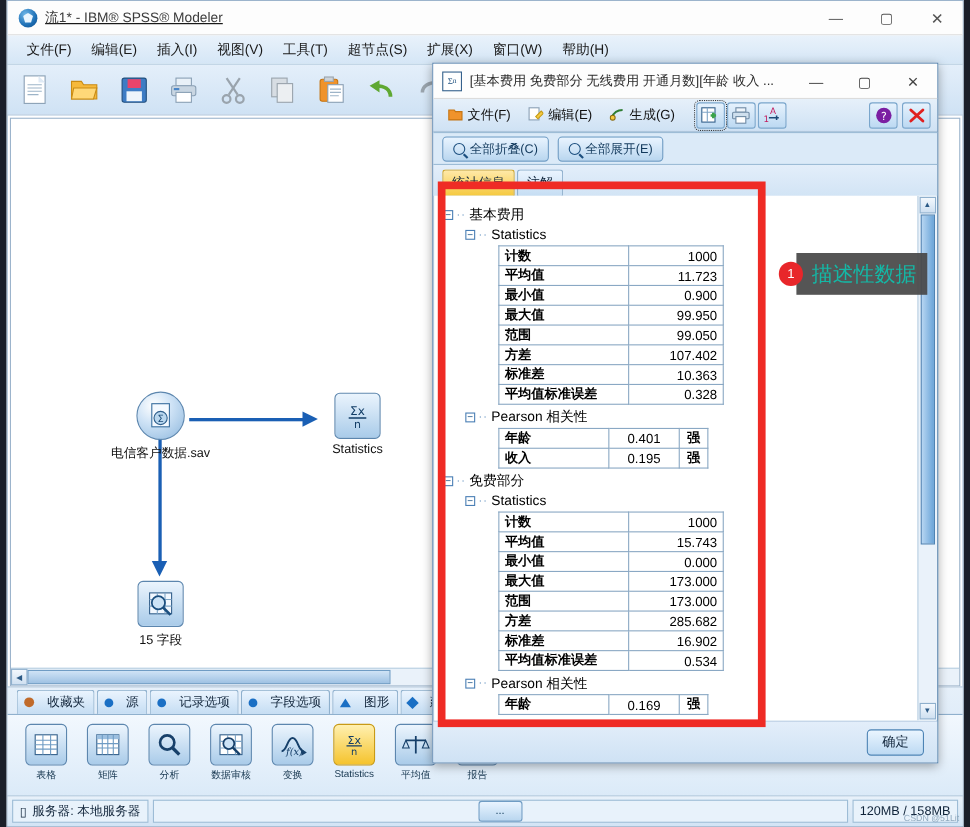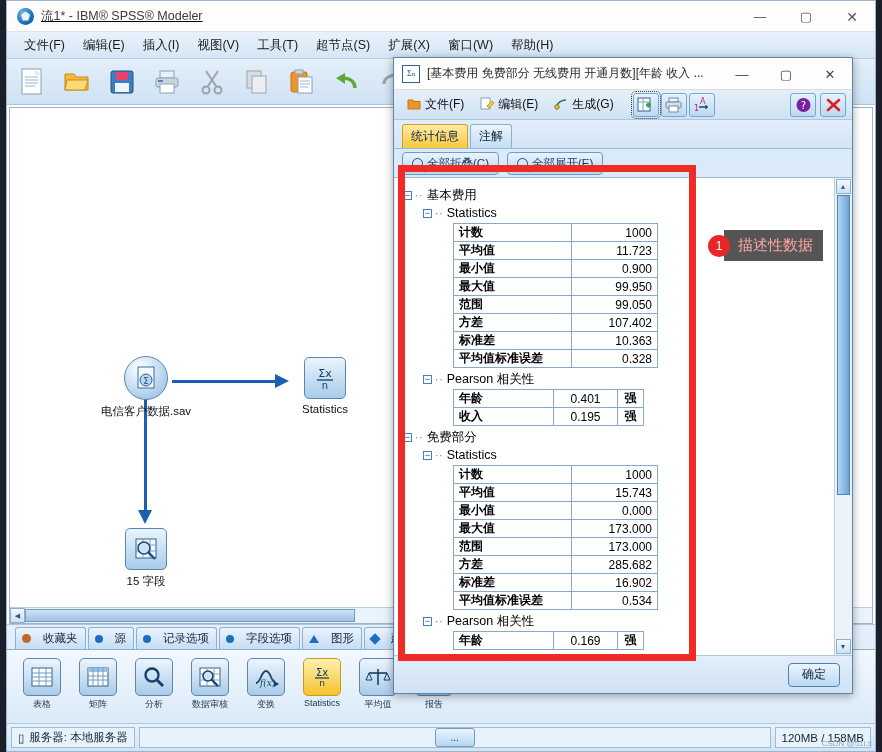--- a/index.html
+++ b/index.html
@@ -236,21 +236,21 @@
     position:absolute; left:398px; top:165px; width:298px; height:496px;
     border:7px solid #ef2b25; pointer-events:none;
   }
   
   #callout{ position:absolute; left:708px; top:230px; display:flex; align-items:center; }
   #callout .num{
     width:22px;height:22px;border-radius:50%; background:#e8262a; color:#fff;
     font-size:12px; display:flex;align-items:center;justify-content:center; z-index:2;
   }
   #callout .bubble{
-    background:rgba(72,72,72,.93); color:#fca5a5; font-size:15px;
+    background:rgba(72,72,72,.93); color:#14b8a6; font-size:19px;
     padding:6px 10px 6px 14px; margin-left:-6px; position:relative; white-space:nowrap;
   }
   #callout .bubble::before{
     content:""; position:absolute; left:-6px; top:50%; transform:translateY(-50%);
     border-top:7px solid transparent;border-bottom:7px solid transparent;
     border-right:7px solid rgba(72,72,72,.93);
   }
   #watermark{ position:absolute; right:10px; bottom:4px; font-size:8px; color:#8fa8bd;}
 </style>
 </head>
@@ -634,34 +634,34 @@
         <svg width="17" height="16" viewBox="0 0 17 16">
             <g stroke="#e02020" stroke-width="2.6" stroke-linecap="round">
               <line x1="3" y1="3" x2="14" y2="13"></line>
               <line x1="14" y1="3" x2="3" y2="13"></line>
             </g>
           </svg>
       </div>
     </div>
   </div>
 
-  <div id="od-tabs">
-    <div class="od-tab active">统计信息</div>
-    <div class="od-tab">注解</div>
-  </div>
-
   <div id="od-expand-row">
     <div class="exp-btn">
       <span class="mag"></span>
       <span>全部折叠(C)</span>
     </div>
     <div class="exp-btn">
       <span class="mag"></span>
       <span>全部展开(E)</span>
     </div>
+  </div>
+
+  <div id="od-tabs">
+    <div class="od-tab active">统计信息</div>
+    <div class="od-tab">注解</div>
   </div>
 
   <div id="od-content">
     <div id="tree-scroll">
 
       <div class="tnode lvl1">
         <span class="tbox">−</span>
         <span class="tdots">··</span>
         <span>基本费用</span>
       </div>

